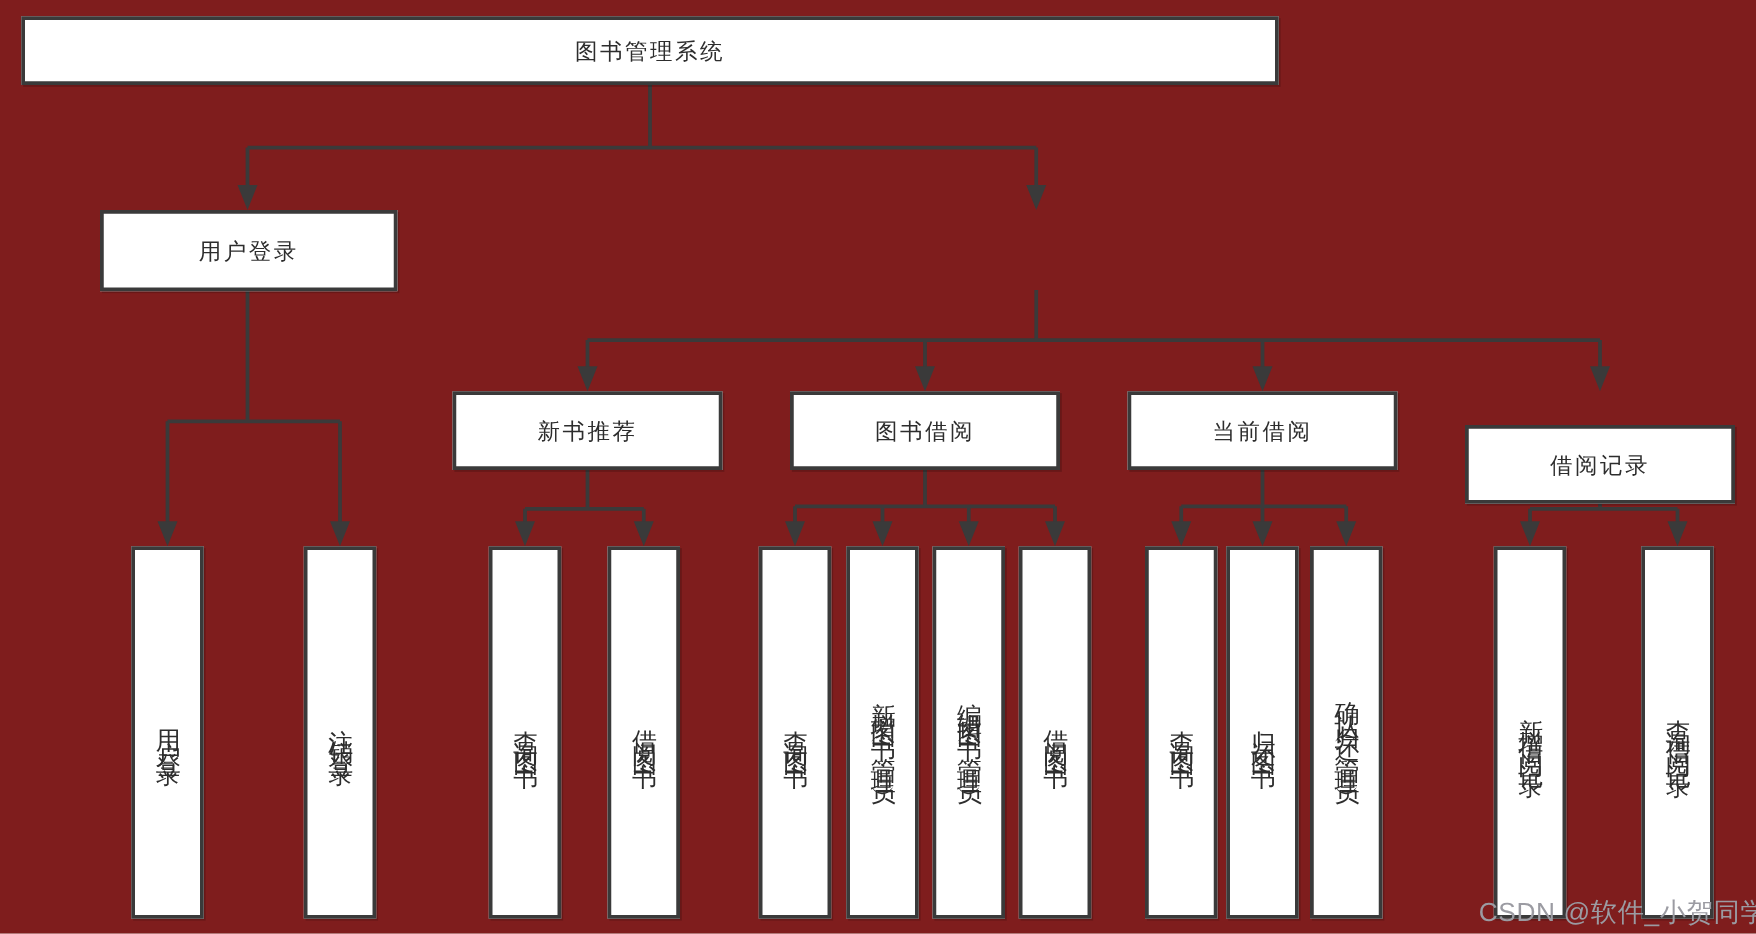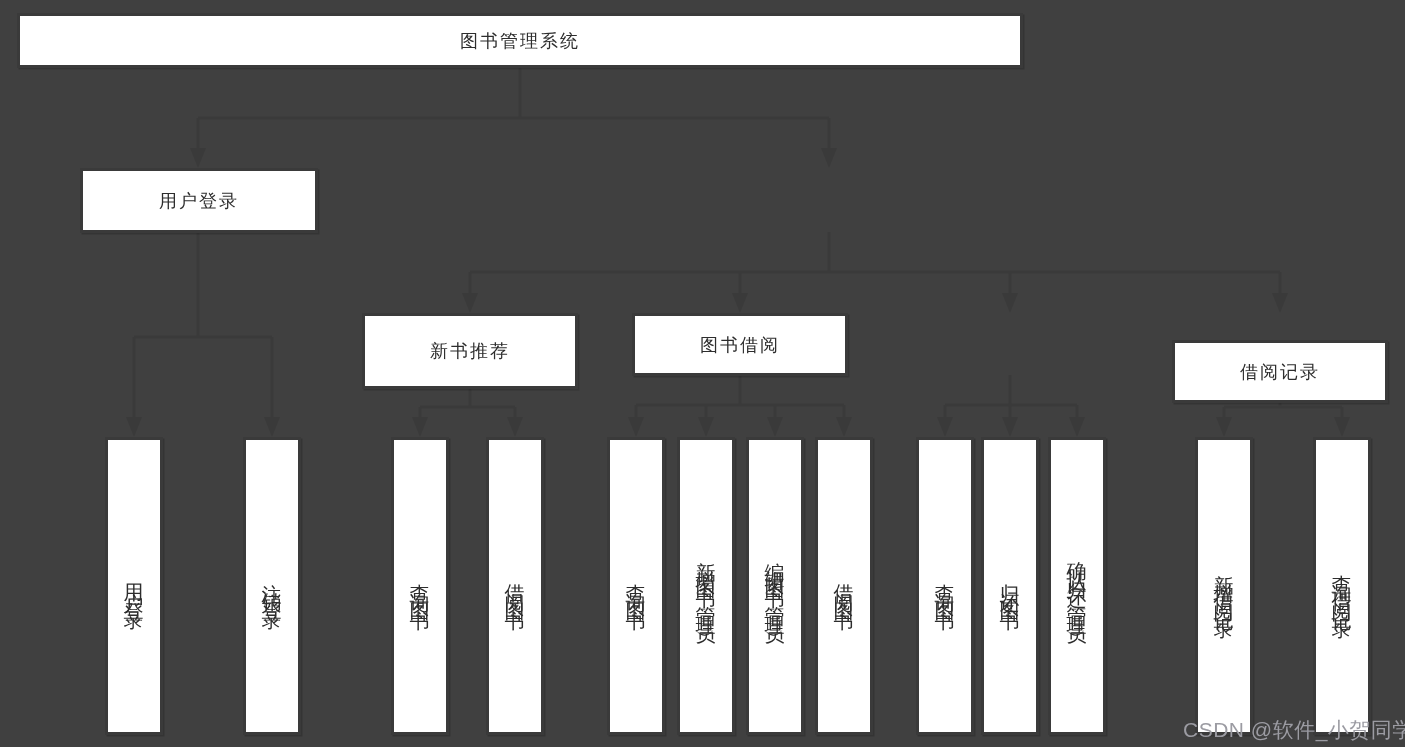--- a/index.html
+++ b/index.html
@@ -1,20 +1,20 @@
 <!DOCTYPE html>
 <html><head>
 <meta charset="utf-8">
 <style>
   html, body { margin: 0; padding: 0; background: #ffffff; }
   .canvas {
     position: relative;
     width: 1405px;
     height: 747px;
-    background: #404040;
+    background: #7f1d1d;
     font-family: "Liberation Sans", "DejaVu Sans", sans-serif;
     color: #2d2d2d;
     overflow: hidden;
   }
   .wires { position: absolute; left: 0; top: 0; width: 1405px; height: 747px; }
   .box {
     position: absolute;
     box-sizing: border-box;
     background: #ffffff;
     border: 3px solid #3a3a3a;
@@ -93,25 +93,28 @@
   </svg>
 
   <div class="box" style="left:17px; top:13px; width:1006px; height:55px;">
     <span class="hlabel">图书管理系统</span>
   </div>
 
   <div class="box" style="left:80px; top:168px; width:238px; height:65px;">
     <span class="hlabel">用户登录</span>
   </div>
 
-  <div class="box" style="left:362px; top:313px; width:216px; height:76px;">
+  <div class="box" style="left:362px; top:313px; width:216px; height:63px;">
     <span class="hlabel">新书推荐</span>
   </div>
   <div class="box" style="left:632px; top:313px; width:216px; height:63px;">
     <span class="hlabel">图书借阅</span>
+  </div>
+  <div class="box" style="left:902px; top:313px; width:216px; height:63px;">
+    <span class="hlabel">当前借阅</span>
   </div>
   <div class="box" style="left:1172px; top:313px; width:216px; height:63px;margin-top:27px;">
     <span class="hlabel">借阅记录</span>
   </div>
 
   <div class="box vbox" style="left:105px; top:437px; width:58px; height:298px;">
     <span class="vlabel">用户登录</span>
   </div>
   <div class="box vbox" style="left:243px; top:437px; width:58px; height:298px;">
     <span class="vlabel">注销登录</span>

